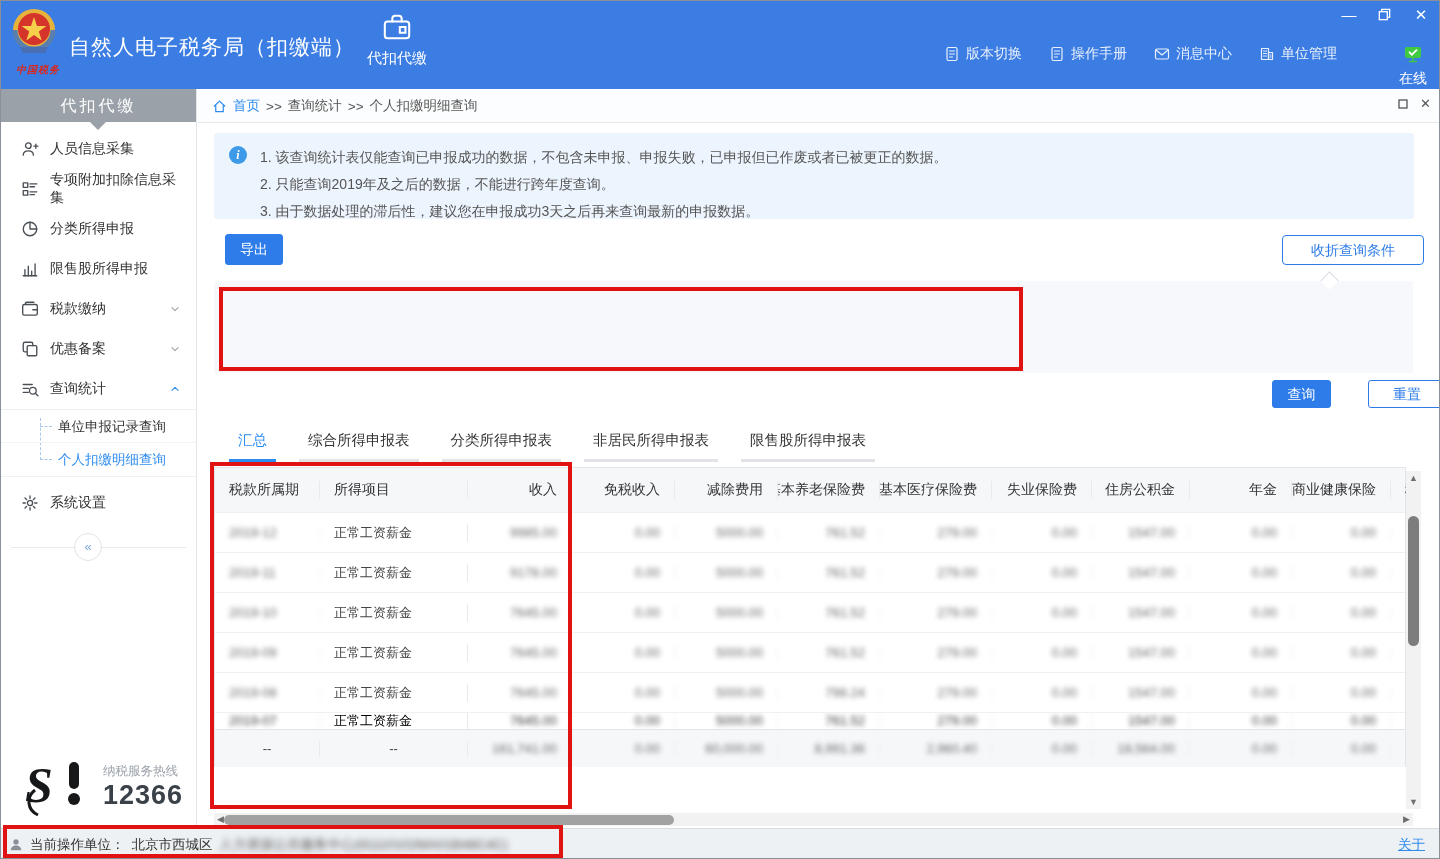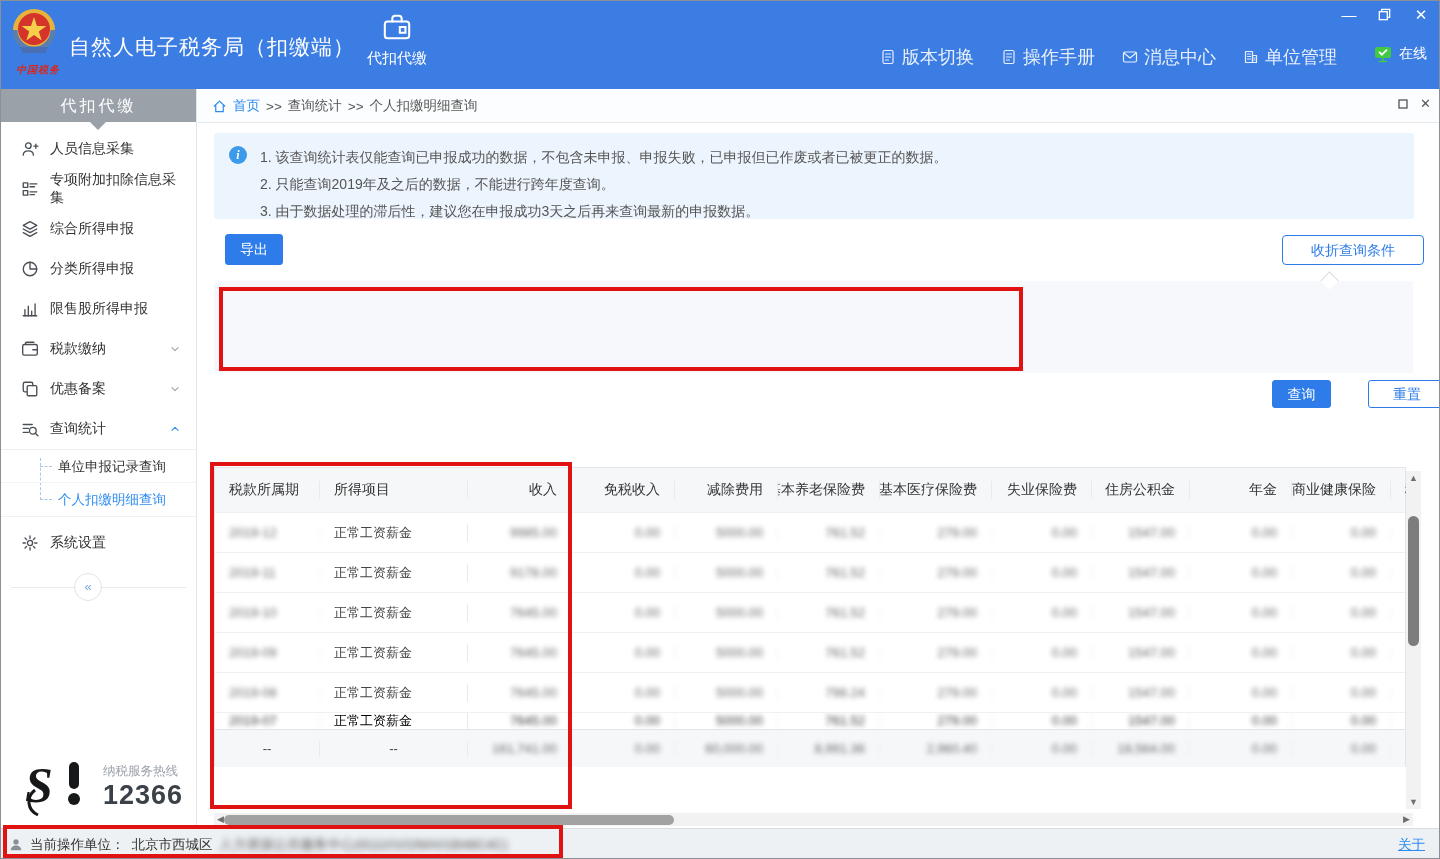--- a/index.html
+++ b/index.html
@@ -10,24 +10,24 @@
 
   
   .topbar{position:absolute;left:0;top:0;width:1440px;height:88px;background:#3c7de3;}
   .logo{position:absolute;left:7px;top:4px;width:56px;height:80px;}
   .logo-caption{position:absolute;left:2px;top:58px;width:56px;text-align:center;color:#d8281e;
     font-size:10px;font-weight:bold;font-style:italic;letter-spacing:1px;white-space:nowrap;}
   .app-title{position:absolute;left:68px;top:32px;color:#fff;font-size:21px;letter-spacing:1px;}
   .app-tab{position:absolute;left:348px;top:12px;width:96px;text-align:center;color:#fff;}
   .app-tab .icn{margin:0 auto;width:30px;height:30px;}
   .app-tab .lbl{margin-top:6px;font-size:15px;}
-  .top-nav{position:absolute;right:104px;top:44px;display:flex;gap:27px;color:#e8f0fd;font-size:18px;}
+  .top-nav{position:absolute;right:104px;top:44px;display:flex;gap:27px;color:#e8f0fd;font-size:14px;}
   .top-nav .nav-item{display:flex;align-items:center;gap:6px;cursor:pointer;}
   .top-nav .nav-item svg{stroke:#e8f0fd;}
-  .online{position:absolute;right:14px;top:44px;display:flex;align-items:center;gap:7px;color:#fff;font-size:14px;}
+  .online{position:absolute;right:14px;top:44px;display:flex;align-items:center;gap:7px;color:#fff;font-size:14px;flex-direction:column;}
   .win-controls{position:absolute;right:12px;top:6px;display:flex;gap:20px;color:#fff;align-items:center;}
   .win-controls .wc{width:16px;height:16px;font-size:15px;line-height:16px;text-align:center;cursor:pointer;}
 
   
   .sidebar{position:absolute;left:0;top:88px;width:196px;height:739px;background:#fff;border-right:1px solid #e2e5e9;}
   .sb-header{position:relative;height:33px;background:#9aa1a9;color:#fff;font-size:16px;letter-spacing:3px;
     text-align:center;line-height:33px;}
   .sb-header:after{content:"";position:absolute;left:88px;bottom:-8px;border:9px solid transparent;border-top-color:#9aa1a9;border-bottom:none;}
   .menu{margin-top:7px;}
   .m-item{display:flex;align-items:center;height:40px;padding:0 14px 0 20px;color:#333;font-size:14px;cursor:pointer;}
@@ -231,30 +231,20 @@
               <rect x="2" y="2.5" width="4" height="4"></rect>
               <rect x="2" y="9.5" width="4" height="4"></rect>
               <path d="M8 3.5h6M8 6h4M8 10.5h6M8 13h4"></path>
             </svg>
           </span>
           <span>专项附加扣除信息采集</span>
         </div>
         <div class="m-item">
           <span class="icn">
             <svg class="" viewBox="0 0 16 16" width="18" height="18" fill="none" stroke="currentColor" stroke-width="1.2" stroke-linecap="round" stroke-linejoin="round">
-              <path d="M8 1.5L2 4.8l6 3.3 6-3.3z"></path>
-              <path d="M2 8l6 3.2L14 8"></path>
-              <path d="M2 11.2l6 3.3 6-3.3"></path>
-            </svg>
-          </span>
-          <span>综合所得申报</span>
-        </div>
-        <div class="m-item">
-          <span class="icn">
-            <svg class="" viewBox="0 0 16 16" width="18" height="18" fill="none" stroke="currentColor" stroke-width="1.2" stroke-linecap="round" stroke-linejoin="round">
               <circle cx="8" cy="8" r="6"></circle>
               <path d="M8 2v6h6"></path>
             </svg>
           </span>
           <span>分类所得申报</span>
         </div>
         <div class="m-item">
           <span class="icn">
             <svg class="" viewBox="0 0 16 16" width="18" height="18" fill="none" stroke="currentColor" stroke-width="1.2" stroke-linecap="round" stroke-linejoin="round">
               <path d="M2 14h12"></path>
@@ -425,20 +415,27 @@
       <svg viewBox="0 0 16 16" width="16" height="16" fill="none" stroke="#b9bec4" stroke-width="1.2">
         <circle cx="7" cy="7" r="4.5"></circle>
           <path d="M10.5 10.5L14 14"></path>
       </svg>
     </span>
   </div>
 
   <div class="btn btn-primary query-btn">查询</div>
   <div class="btn btn-outline reset-btn">重置</div>
 
+  <div class="tabs" id="tabs">
+      <div class="tab active">汇总</div>
+      <div class="tab">综合所得申报表</div>
+      <div class="tab">分类所得申报表</div>
+      <div class="tab">非居民所得申报表</div>
+      <div class="tab">限售股所得申报表</div>
+    </div>
 
   <div class="table">
     <div class="trow head" id="thead-row">
         <div class="cell l" style="width: 105px;">税款所属期</div>
         <div class="cell l" style="width: 148px;">所得项目</div>
         <div class="cell r" style="width: 104px;">收入</div>
         <div class="cell r" style="width: 103px;">免税收入</div>
         <div class="cell r" style="width: 103px;">减除费用</div>
         <div class="cell r" style="width: 102px;">基本养老保险费</div>
         <div class="cell r" style="width: 112px;">基本医疗保险费</div>

